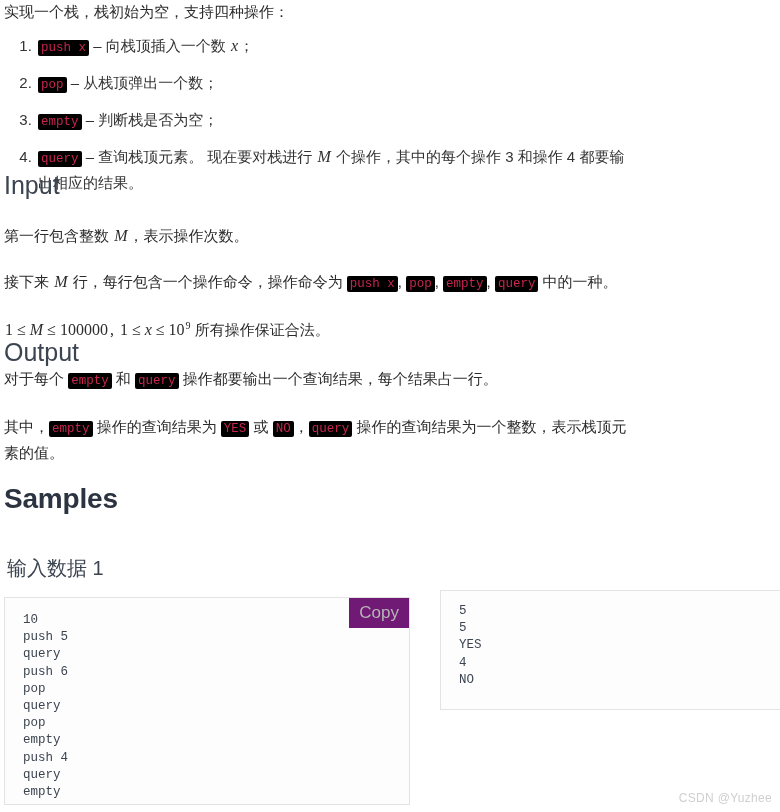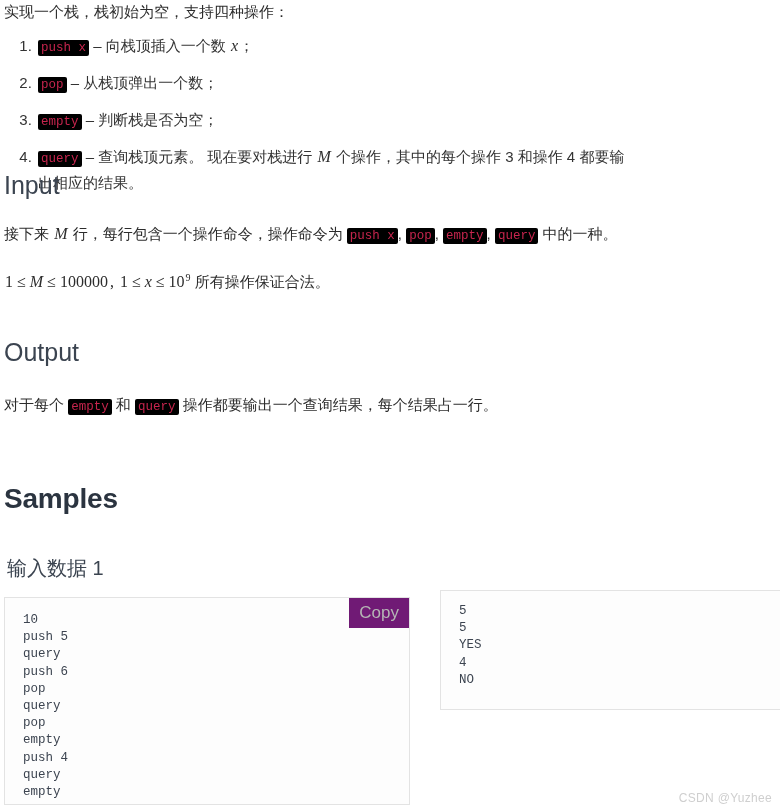--- a/index.html
+++ b/index.html
@@ -177,31 +177,33 @@
       </li>
       <li>
         <code class="ic">query</code><span> – 查询栈顶元素。 现在要对栈进行 </span><span class="mth">M</span><span> 个操作，其中的每个操作 3 和操作 4 都要输出相应的结果。</span>
       </li>
     </ol>
   </div>
 
   <div style="position:absolute; left:0; top:170px; width:628px;">
     <h2 class="sec">Input</h2>
 
+    <p class="para" style="margin-top:24px;"><span>第一行包含整数 </span><span class="mth">M</span><span>，表示操作次数。</span></p>
 
     <p class="para" style="margin-top:22px;"><span>接下来 </span><span class="mth">M</span><span> 行，每行包含一个操作命令，操作命令为 </span><code class="ic">push x</code><span>, </span><code class="ic">pop</code><span>, </span><code class="ic">empty</code><span>, </span><code class="ic">query</code><span> 中的一种。</span></p>
 
     <p class="para" style="margin-top:22px;"><span class="mthn">1</span><span class="mthop">≤</span><span class="mth">M</span><span class="mthop">≤</span><span class="mthn">100000</span><span class="mthn">, </span><span class="mthn">1</span><span class="mthop">≤</span><span class="mth">x</span><span class="mthop">≤</span><span class="mthn">10</span><sup class="exp">9</sup><span> 所有操作保证合法。</span></p>
   </div>
 
   <div style="position:absolute; left:0; top:337px; width:640px;">
     <h2 class="sec">Output</h2>
 
-    <p class="para" style="margin-top:26px;"><span>对于每个 </span><code class="ic">empty</code><span> 和 </span><code class="ic">query</code><span> 操作都要输出一个查询结果，每个结果占一行。</span></p>
-
+    <p class="para" style=""><span>对于每个 </span><code class="ic">empty</code><span> 和 </span><code class="ic">query</code><span> 操作都要输出一个查询结果，每个结果占一行。</span></p>
+
+    <p class="para" style="margin-top:22px;"><span>其中，</span><code class="ic">empty</code><span> 操作的查询结果为 </span><code class="ic">YES</code><span> 或 </span><code class="ic">NO</code><span>，</span><code class="ic">query</code><span> 操作的查询结果为一个整数，表示栈顶元素的值。</span></p>
   </div>
 
   <div style="position:absolute; left:0; top:482px; width:780px;">
     <h1 class="big">Samples</h1>
   </div>
 
   <h3 class="sub" style="position:absolute; left:0; top:552px;">输入数据 1</h3>
 
   <div class="codebox" style="left:4px; top:597px; width:406px; height:208px;">
     <pre class="code">10

